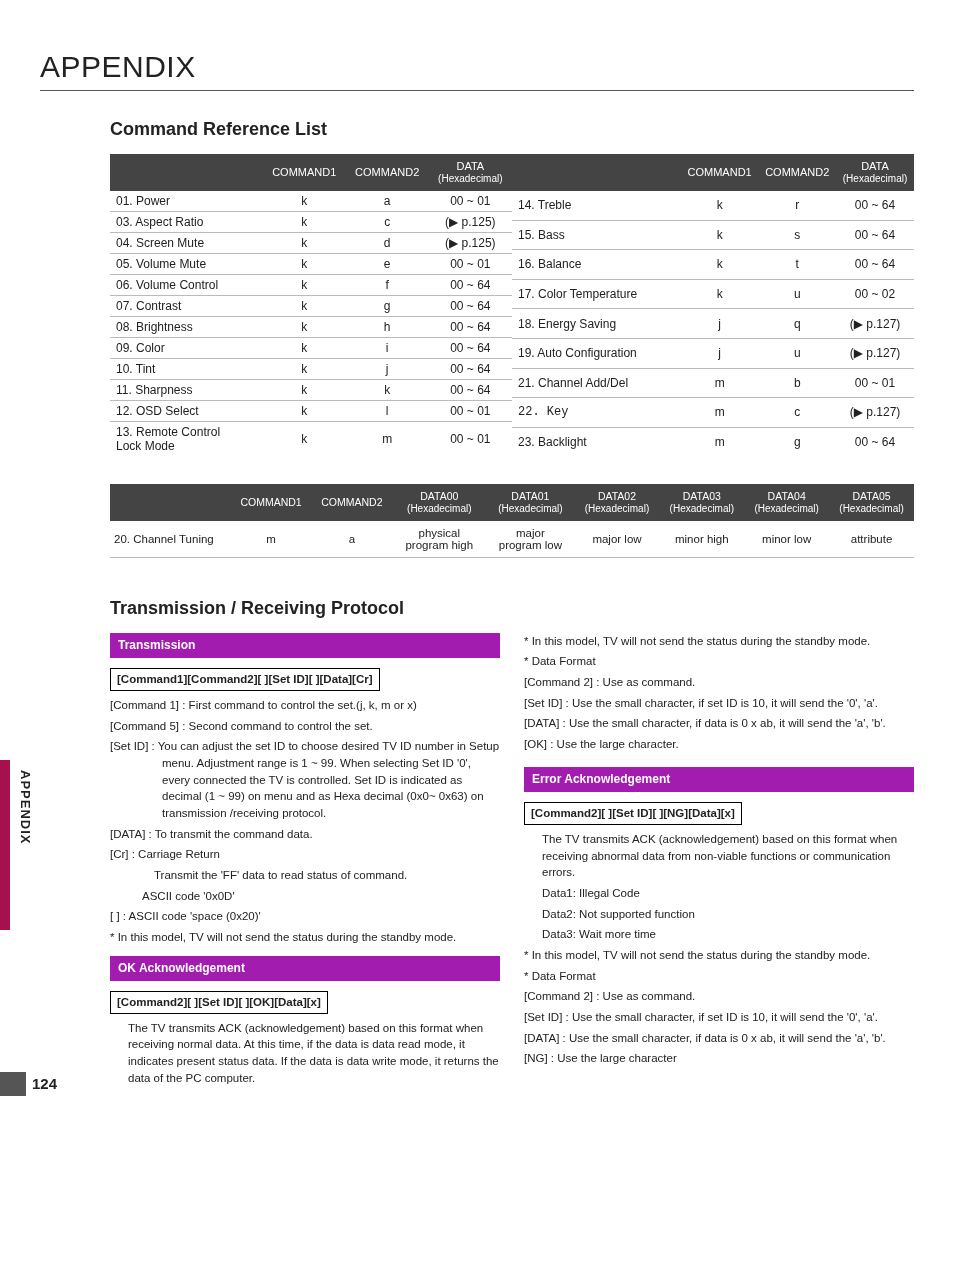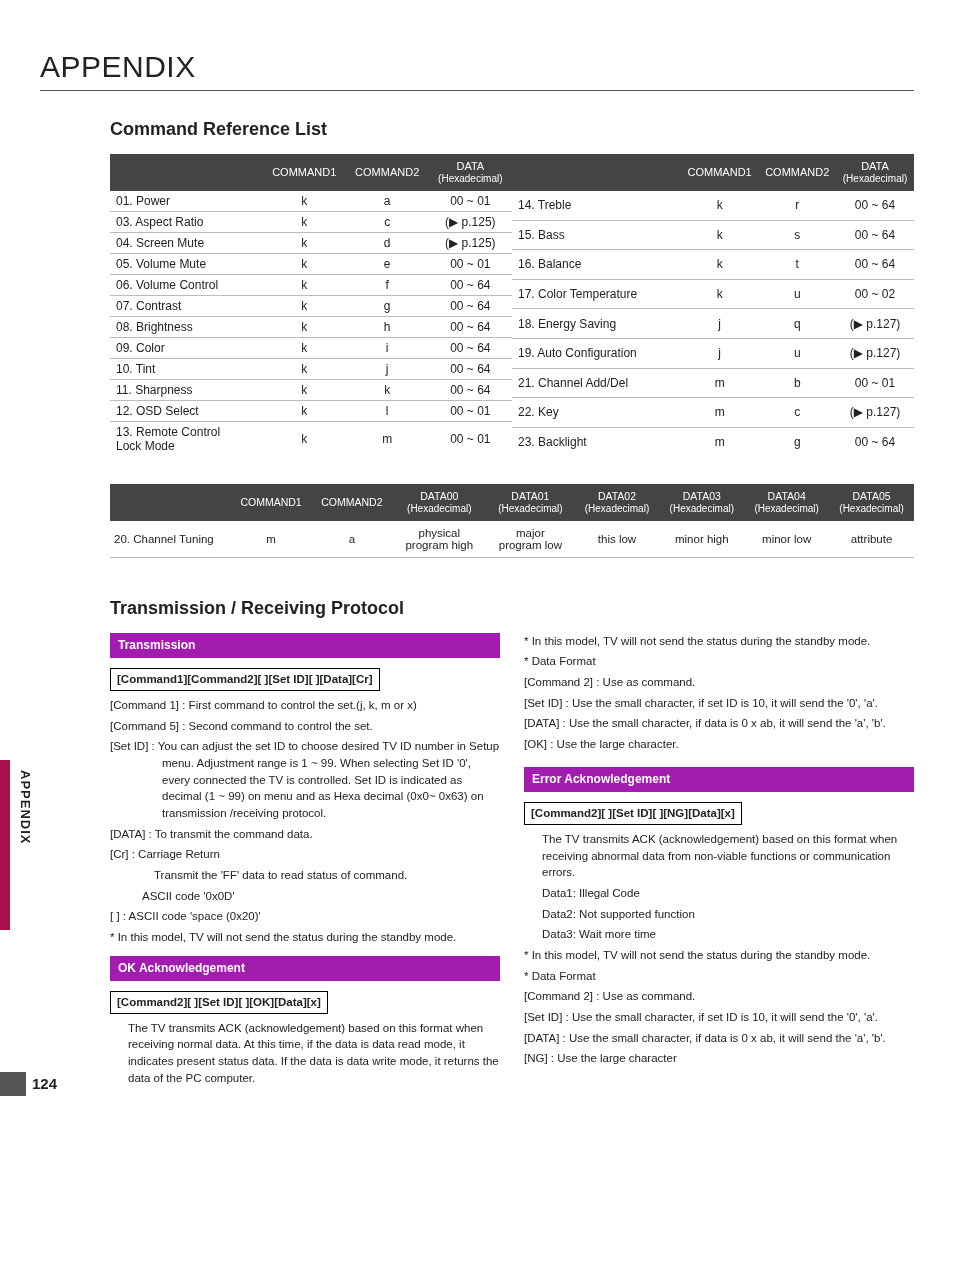--- a/index.html
+++ b/index.html
@@ -197,21 +197,21 @@
             <td>u</td>
             <td>(▶ p.127)</td>
           </tr>
           <tr>
             <td class="name" style="white-space: pre-line;">21. Channel Add/Del</td>
             <td>m</td>
             <td>b</td>
             <td>00 ~ 01</td>
           </tr>
           <tr>
-            <td class="name" style="white-space: pre-line;">22. Key</td>
+            <td class="name" style="white-space: pre-line; font-family: Liberation Mono, monospace;">22. Key</td>
             <td>m</td>
             <td>c</td>
             <td>(▶ p.127)</td>
           </tr>
           <tr class="noborder">
             <td class="name" style="white-space: pre-line;">23. Backlight</td>
             <td>m</td>
             <td>g</td>
             <td>00 ~ 64</td>
           </tr>
@@ -235,21 +235,21 @@
       </thead>
     <tbody>
         <tr>
       <td class="name">20. Channel Tuning</td>
       <td>m</td>
       <td>a</td>
       <td style="white-space:pre-line">physical
 program high</td>
       <td style="white-space:pre-line">major
 program low</td>
-      <td>this low</td>
+      <td>major low</td>
       <td>minor high</td>
       <td>minor low</td>
       <td>attribute</td>
     </tr>
       </tbody>
   </table>
 
   <h2 class="section-title">Transmission / Receiving  Protocol</h2>
 
   <div class="proto-cols">

